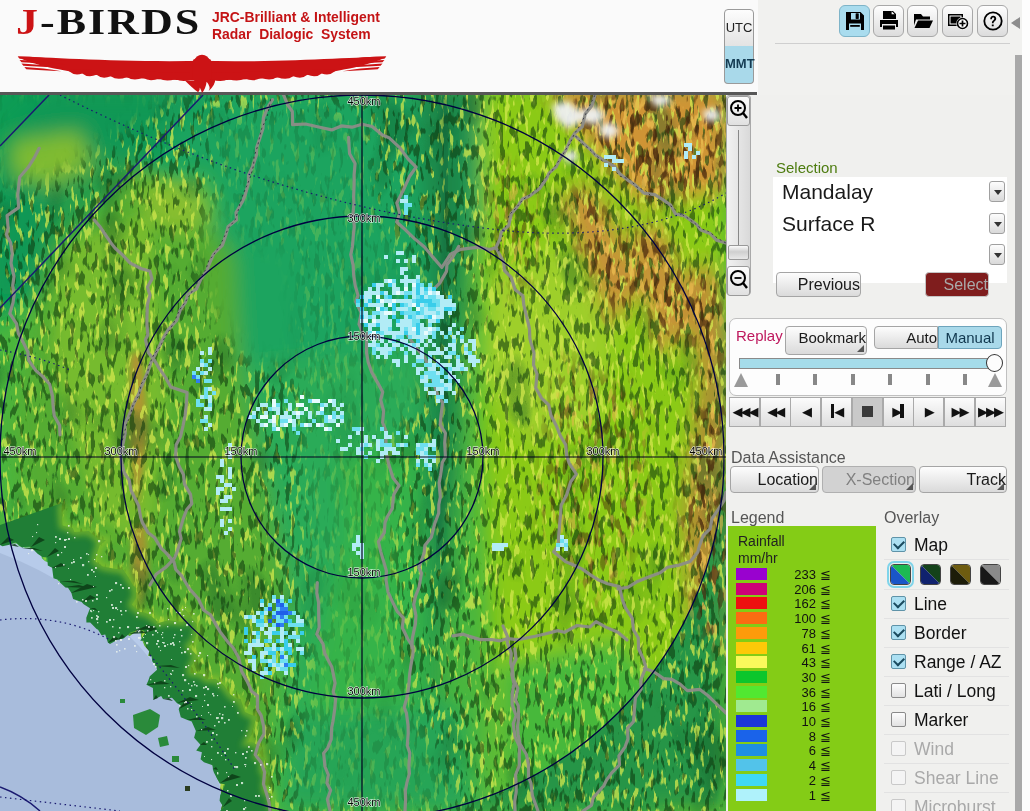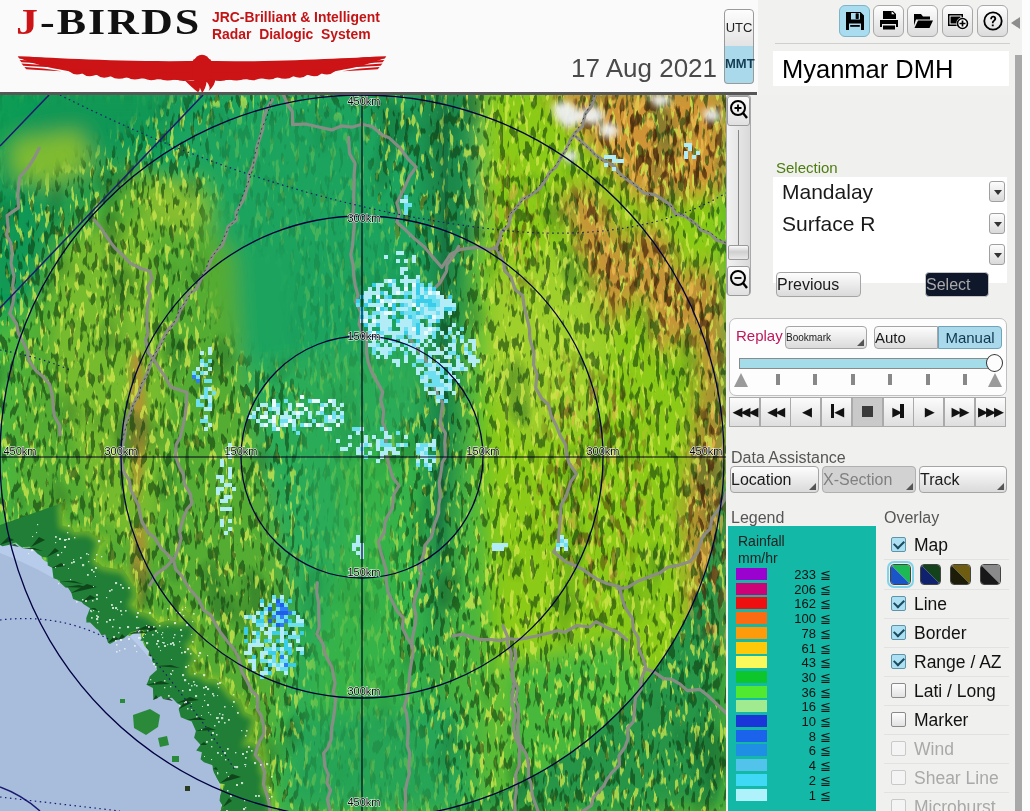--- a/index.html
+++ b/index.html
@@ -32,46 +32,46 @@
 #rangebox{left:773px;top:93px;width:234px;height:48px;background:#fff}
 #rangebox .vl{position:absolute;left:117px;top:5px;width:1px;height:38px;background:#000}
 #rangebox .rl{position:absolute;left:126px;top:4px;font-size:17px;color:#222}
 #rangebox .rv{position:absolute;right:6px;top:23px;font-size:24px;color:#000}
 #sel{left:776px;top:159px;font-size:15px;color:#4d7c0f}
 .drow{left:773px;width:234px;height:43px;background:#fff}
 .drow .txt{position:absolute;left:9px;top:3px;font-size:21px;color:#1a1a1a}
 .dbtn{position:absolute;right:2px;top:4px;width:16px;height:21px;background:linear-gradient(#fdfdfd,#d9d9d9);border:1px solid #a0a0a0;border-radius:3px}
 .dbtn:after{content:"";position:absolute;left:3.5px;top:8px;border-left:4px solid transparent;border-right:4px solid transparent;border-top:5px solid #333}
 #dr1{top:177px}#dr2{top:209px}#dr3{top:240px}
-.btn{background:linear-gradient(#fdfdfd,#dadada);border:1px solid #a5a5a5;border-radius:4px;font-size:16px;color:#1a1a1a;text-align:left}
+.btn{background:linear-gradient(#fdfdfd,#dadada);border:1px solid #a5a5a5;border-radius:4px;font-size:16px;color:#1a1a1a;text-align:right}
 #prev{left:776px;top:272px;width:85px;height:25px;line-height:23px}
-#selbtn{left:925px;top:272px;width:64px;height:25px;line-height:23px;color:#a9a9a9;background:#0f172a;border-color:#c4c4c4}
+#selbtn{left:925px;top:272px;width:64px;height:25px;line-height:23px;color:#a9a9a9;background:#7f1d1d;border-color:#c4c4c4}
 
 #replay{left:729px;top:318px;width:278px;height:78px;background:#fdfdfd;border:1px solid #c0c0c0;border-radius:7px}
 #replay .lbl{position:absolute;left:6px;top:8px;font-size:15px;color:#be185d}
-#bookmark{position:absolute;left:55px;top:7px;width:82px;height:23px;line-height:21px;font-size:10px}
+#bookmark{position:absolute;left:55px;top:7px;width:82px;height:29px;line-height:21px;font-size:15px}
 .corner:after{content:"";position:absolute;right:2px;bottom:2px;border-left:7px solid transparent;border-bottom:7px solid #555;width:0;height:0}
 #auto{position:absolute;left:144px;top:7px;width:64px;height:23px;line-height:21px;font-size:15px;border-radius:4px 0 0 4px}
 #manual{position:absolute;left:208px;top:7px;width:64px;height:23px;line-height:21px;font-size:15px;background:#a9d9ea;border:1px solid #6da4bc;border-radius:0 4px 4px 0;color:#10374e;text-align:center}
 #sltrack{position:absolute;left:9px;top:39px;width:260px;height:11px;background:#a5dcea;border:1px solid #8a8a8a}
 #slthumb{position:absolute;left:256px;top:35px;width:17px;height:18px;border:1.5px solid #333;border-radius:50%;background:#fdfdfd}
 .tick{position:absolute;top:55px;width:4px;height:11px;background:#888}
 .endtri{position:absolute;top:54px;width:0;height:0;border-left:7px solid transparent;border-right:7px solid transparent;border-bottom:14px solid #9a9a9a}
 
 #play{left:729px;top:397px;width:277px;height:30px}
 .pb{position:absolute;top:0;width:31px;height:30px;background:linear-gradient(#fcfcfc,#dedede);border:1px solid #aaa;font-size:13px;color:#111;text-align:center;line-height:28px;letter-spacing:-2px}
 .pbar{display:inline-block;width:3.5px;height:14px;background:#111;vertical-align:middle;margin:-3px 0 0 0}
 
 #dalbl{left:731px;top:449px;font-size:16px;color:#555}
 #loc{left:730px;top:466px;width:89px;height:27px;line-height:25px}
 #xsec{left:822px;top:466px;width:94px;height:27px;line-height:25px;background:#d2d2d2;color:#808080;border-color:#b0b0b0}
 #track{left:919px;top:466px;width:88px;height:27px;line-height:25px}
 
 #leglbl{left:731px;top:509px;font-size:16px;color:#555}
-#legend{left:728px;top:526px;width:148px;height:285px;background:#14b8a6}
+#legend{left:728px;top:526px;width:148px;height:285px;background:#84cc16}
 #legend .t1{position:absolute;left:10px;top:7px;font-size:14px;color:#222}
 #legend .t2{position:absolute;left:10px;top:24px;font-size:14px;color:#222}
 .sw{position:absolute;left:8px;width:31px;height:12px}
 .lv{position:absolute;left:40px;width:48px;text-align:right;font-size:13px;color:#111}
 .le{position:absolute;left:92px;font-size:13px;color:#111}
 
 #ovlbl{left:884px;top:509px;font-size:16px;color:#555}
 .ovrow{left:884px;width:125px;height:28px;border-bottom:1px solid #e2e2e2}
 .cb{position:absolute;left:7px;top:5px;width:15px;height:15px;border:1px solid #8a8a8a;border-radius:2px;background:linear-gradient(#fdfdfd,#e2e2e2)}
 .cbc{background:#ace0f2;border-color:#5f93a8}
@@ -105,21 +105,20 @@
       <path d="M60,29 Q66,36 74,32 Q80,39 89,34 Q95,41 104,36 Q111,43 121,37 Q128,44 138,38 Q145,45 155,39 Q162,45 172,40 Q179,45 189,41 L205,43 L205,32 L60,26 Z"></path>
       <path d="M6,8 C20,8 40,10 58,14 C40,12 20,11 8,11 Z"></path>
       <path d="M8,13 C22,14 40,16 56,19 C40,18 22,17 10,16 Z M10,18 C24,19 40,21 54,24 C38,23 24,22 12,21 Z M13,23 C26,24 40,26 52,29 C38,28 26,27 15,26 Z"></path>
       </g>
       <circle cx="200" cy="13" r="7.5"></circle>
       <rect x="190" y="10" width="20" height="34" rx="6"></rect>
       <path d="M182,42 Q190,53 196,59 Q200,52 195,42 Z M194,43 Q199,55 200,60 Q204,54 205,43 Z M204,42 Q210,52 207,57 Q214,49 214,40 Z"></path>
       </g>
     </svg>
   </div>
-  <div class="abs" id="date">17 Aug 2021</div>
   <div class="abs" id="utc">UTC</div>
   <div class="abs" id="mmt">MMT</div>
   <div class="abs tbtn" id="tb1">
       <svg width="22" height="22" viewBox="0 0 22 22">
         <path fill="#000" fill-rule="evenodd" d="M2,2 h14.5 l3.5,3.5 v14.5 h-18 Z M7,3 v6.5 h9 v-6.5 Z M11.8,3.6 h2.7 v5.2 h-2.7 Z M5,13.5 v6.5 h12 v-6.5 Z"></path>
         <rect x="11.8" y="3.6" width="2.7" height="5.2" fill="#000"></rect>
         <rect x="6.2" y="15" width="9.6" height="1.8" fill="#000"></rect>
       </svg>
     </div>
   <div class="abs tbtn" id="tb2">
@@ -2011,21 +2010,20 @@
     <div class="zbtn" style="top:170px"><svg width="21" height="28" viewBox="0 0 21 28">
           <circle cx="10" cy="11" r="7" fill="none" stroke="#000" stroke-width="2"></circle>
           <path d="M6.5,11 h7" stroke="#000" stroke-width="1.8"></path>
           <path d="M15,16 l4,5" stroke="#000" stroke-width="2.4"></path>
         </svg></div>
   </div>
 
   <div class="abs" id="collbar"></div>
     <div class="abs" id="collarr"></div>
   <div class="abs" id="tbline"></div>
-  <div class="abs" id="mdmh">Myanmar DMH</div>
   <div class="abs" id="sel">Selection</div>
   <div class="abs drow" id="dr1">
       <span class="txt">Mandalay</span>
       <span class="dbtn"></span>
     </div>
   <div class="abs drow" id="dr2">
       <span class="txt">Surface R</span>
       <span class="dbtn"></span>
     </div>
   <div class="abs drow" id="dr3">

